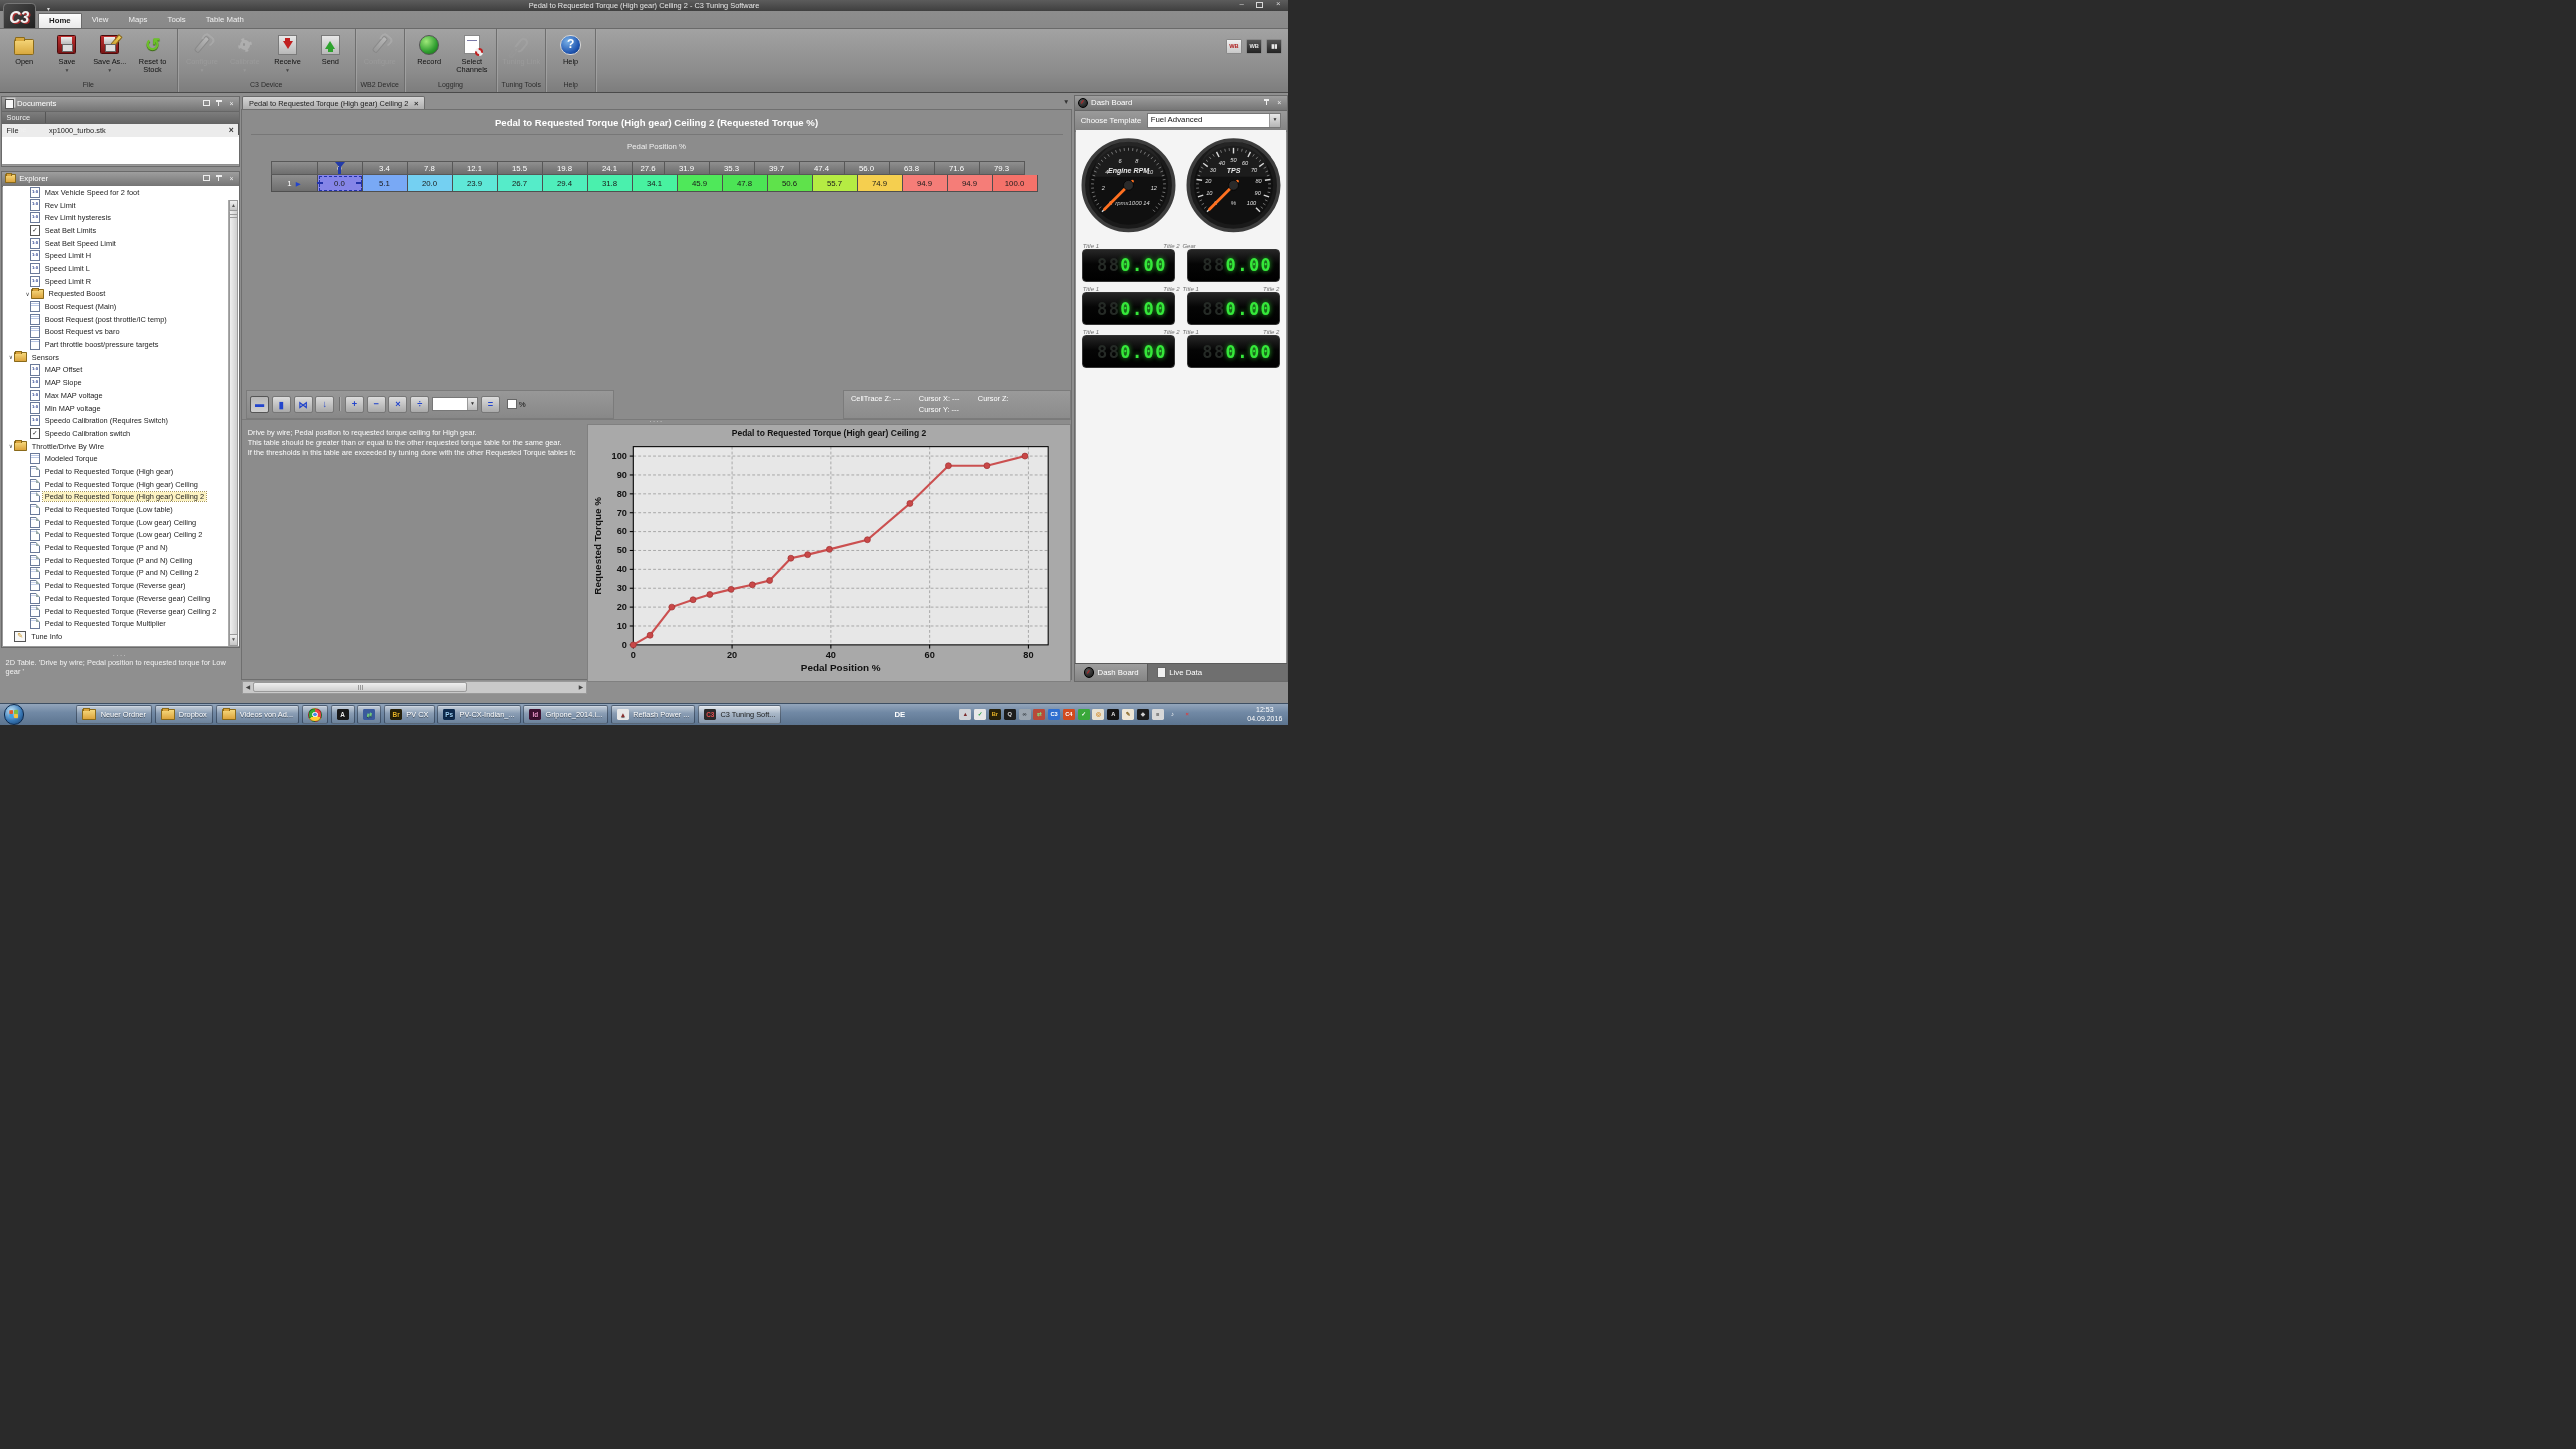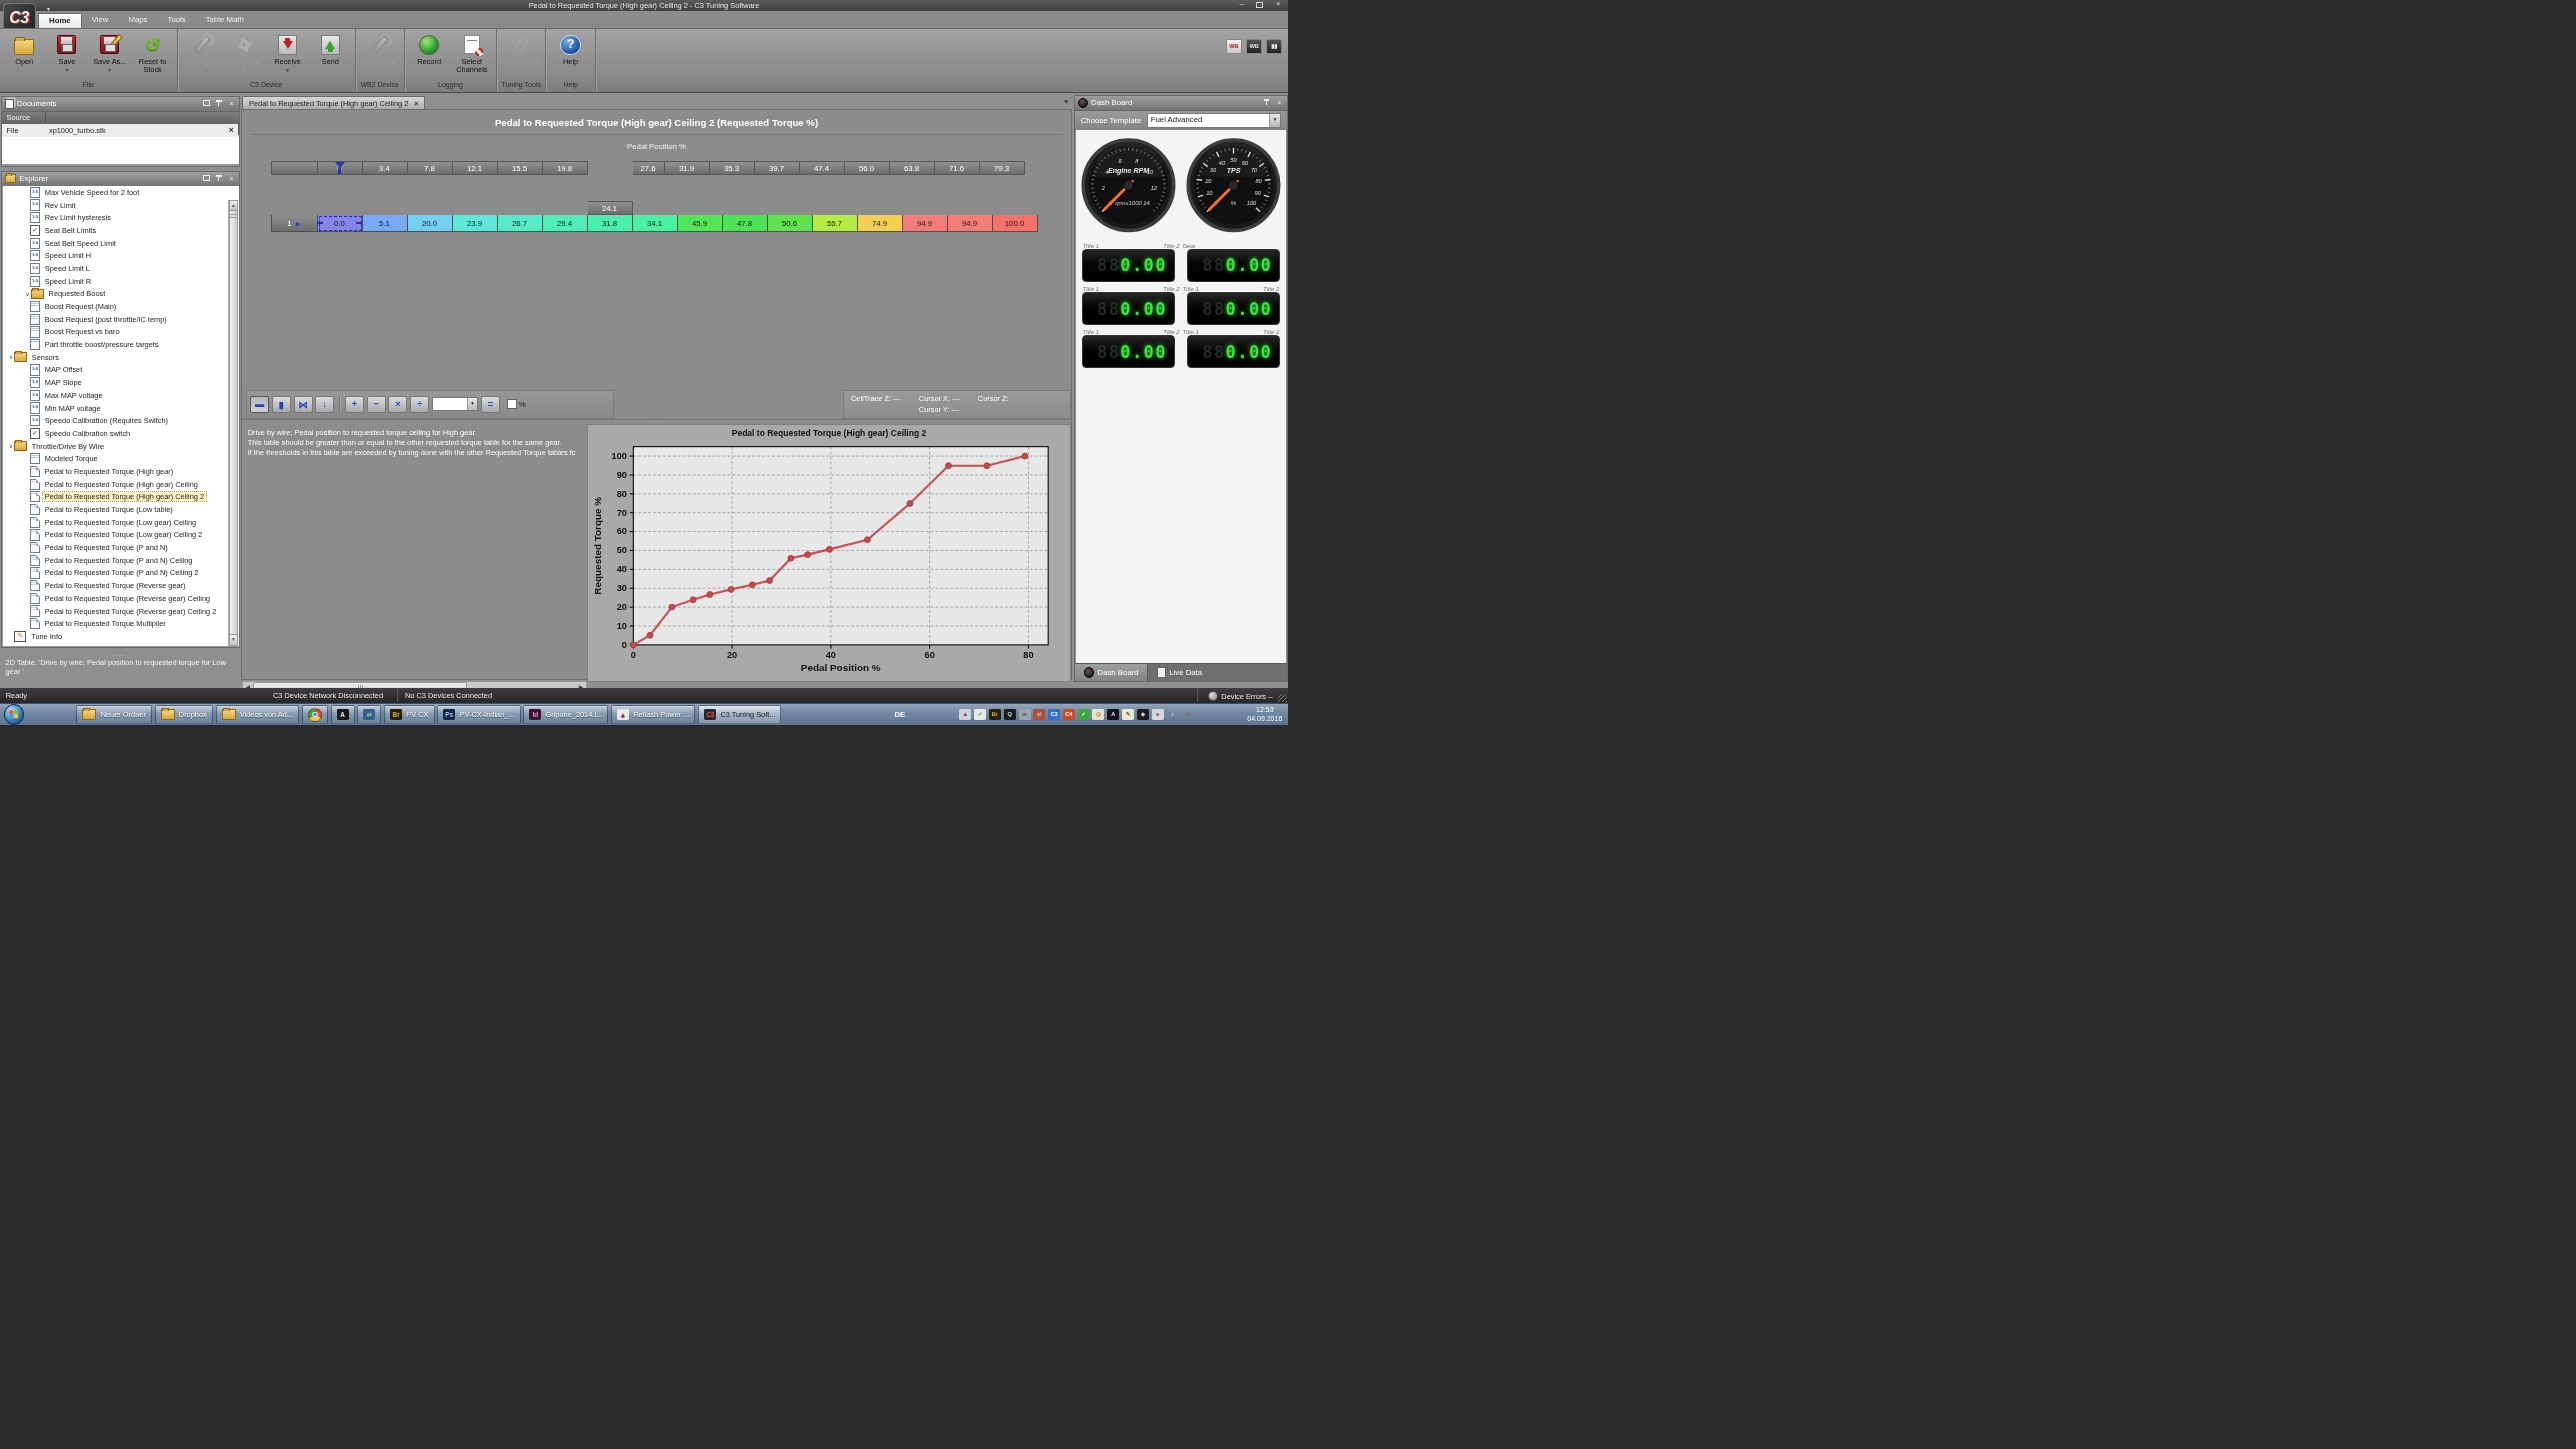--- a/index.html
+++ b/index.html
@@ -639,21 +639,21 @@
 
       <div class="mtable" id="mtable" style="width:772px;">
           <div class="mtr">
             <div class="mth" style="width: 47px; height: 14px; line-height: 14px;"></div>
             <div class="mth" style="width: 45px; height: 14px; line-height: 14px;">0<div class="funnel"></div></div>
             <div class="mth" style="width: 45px; height: 14px; line-height: 14px;">3.4</div>
             <div class="mth" style="width: 45px; height: 14px; line-height: 14px;">7.8</div>
             <div class="mth" style="width: 45px; height: 14px; line-height: 14px;">12.1</div>
             <div class="mth" style="width: 45px; height: 14px; line-height: 14px;">15.5</div>
             <div class="mth" style="width: 45px; height: 14px; line-height: 14px;">19.8</div>
-            <div class="mth" style="width: 45px; height: 14px; line-height: 14px; margin-top: 40px;">24.1</div>
+            <div class="mth" style="width: 45px; height: 14px; line-height: 14px;">24.1</div>
             <div class="mth" style="width: 32px; height: 14px; line-height: 14px;">27.6</div>
             <div class="mth" style="width: 45px; height: 14px; line-height: 14px;">31.9</div>
             <div class="mth" style="width: 45px; height: 14px; line-height: 14px;">35.3</div>
             <div class="mth" style="width: 45px; height: 14px; line-height: 14px;">39.7</div>
             <div class="mth" style="width: 45px; height: 14px; line-height: 14px;">47.4</div>
             <div class="mth" style="width: 45px; height: 14px; line-height: 14px;">56.0</div>
             <div class="mth" style="width: 45px; height: 14px; line-height: 14px;">63.8</div>
             <div class="mth" style="width: 45px; height: 14px; line-height: 14px;">71.6</div>
             <div class="mth" style="width: 45px; height: 14px; line-height: 14px;">79.3</div>
           </div>
@@ -992,29 +992,20 @@
           <span class="gauge-dot"></span>
           <span>Dash Board</span>
         </div>
         <div class="dtab">
           <span class="livedata-ic"></span>
           <span>Live Data</span>
         </div>
       </div>
   </div>
 
-  <div class="statusbar">
-    <span class="sb" style="left:5.7px;">Ready</span>
-    <span class="sb" style="left:273px;">C3 Device Network Disconnected</span>
-    <span class="sbsep" style="left:397px;"></span>
-    <span class="sb" style="left:405px;">No C3 Devices Connected</span>
-    <span class="sbsep" style="left:1197px;"></span>
-    <span class="sb" style="left:1208px;"><span class="deverr-orb"></span><span>Device Errors --</span></span>
-    <span class="sbgrip"></span>
-  </div>
 
   <div class="taskbar" id="taskbar">
     <div class="orb">
       <div class="win">
           <i style="background:#e05a2b;"></i>
           <i style="background:#7fbf3f;"></i>
           <i style="background:#3f9fe0;"></i>
           <i style="background:#f5c53a;"></i>
         </div>
     </div>

